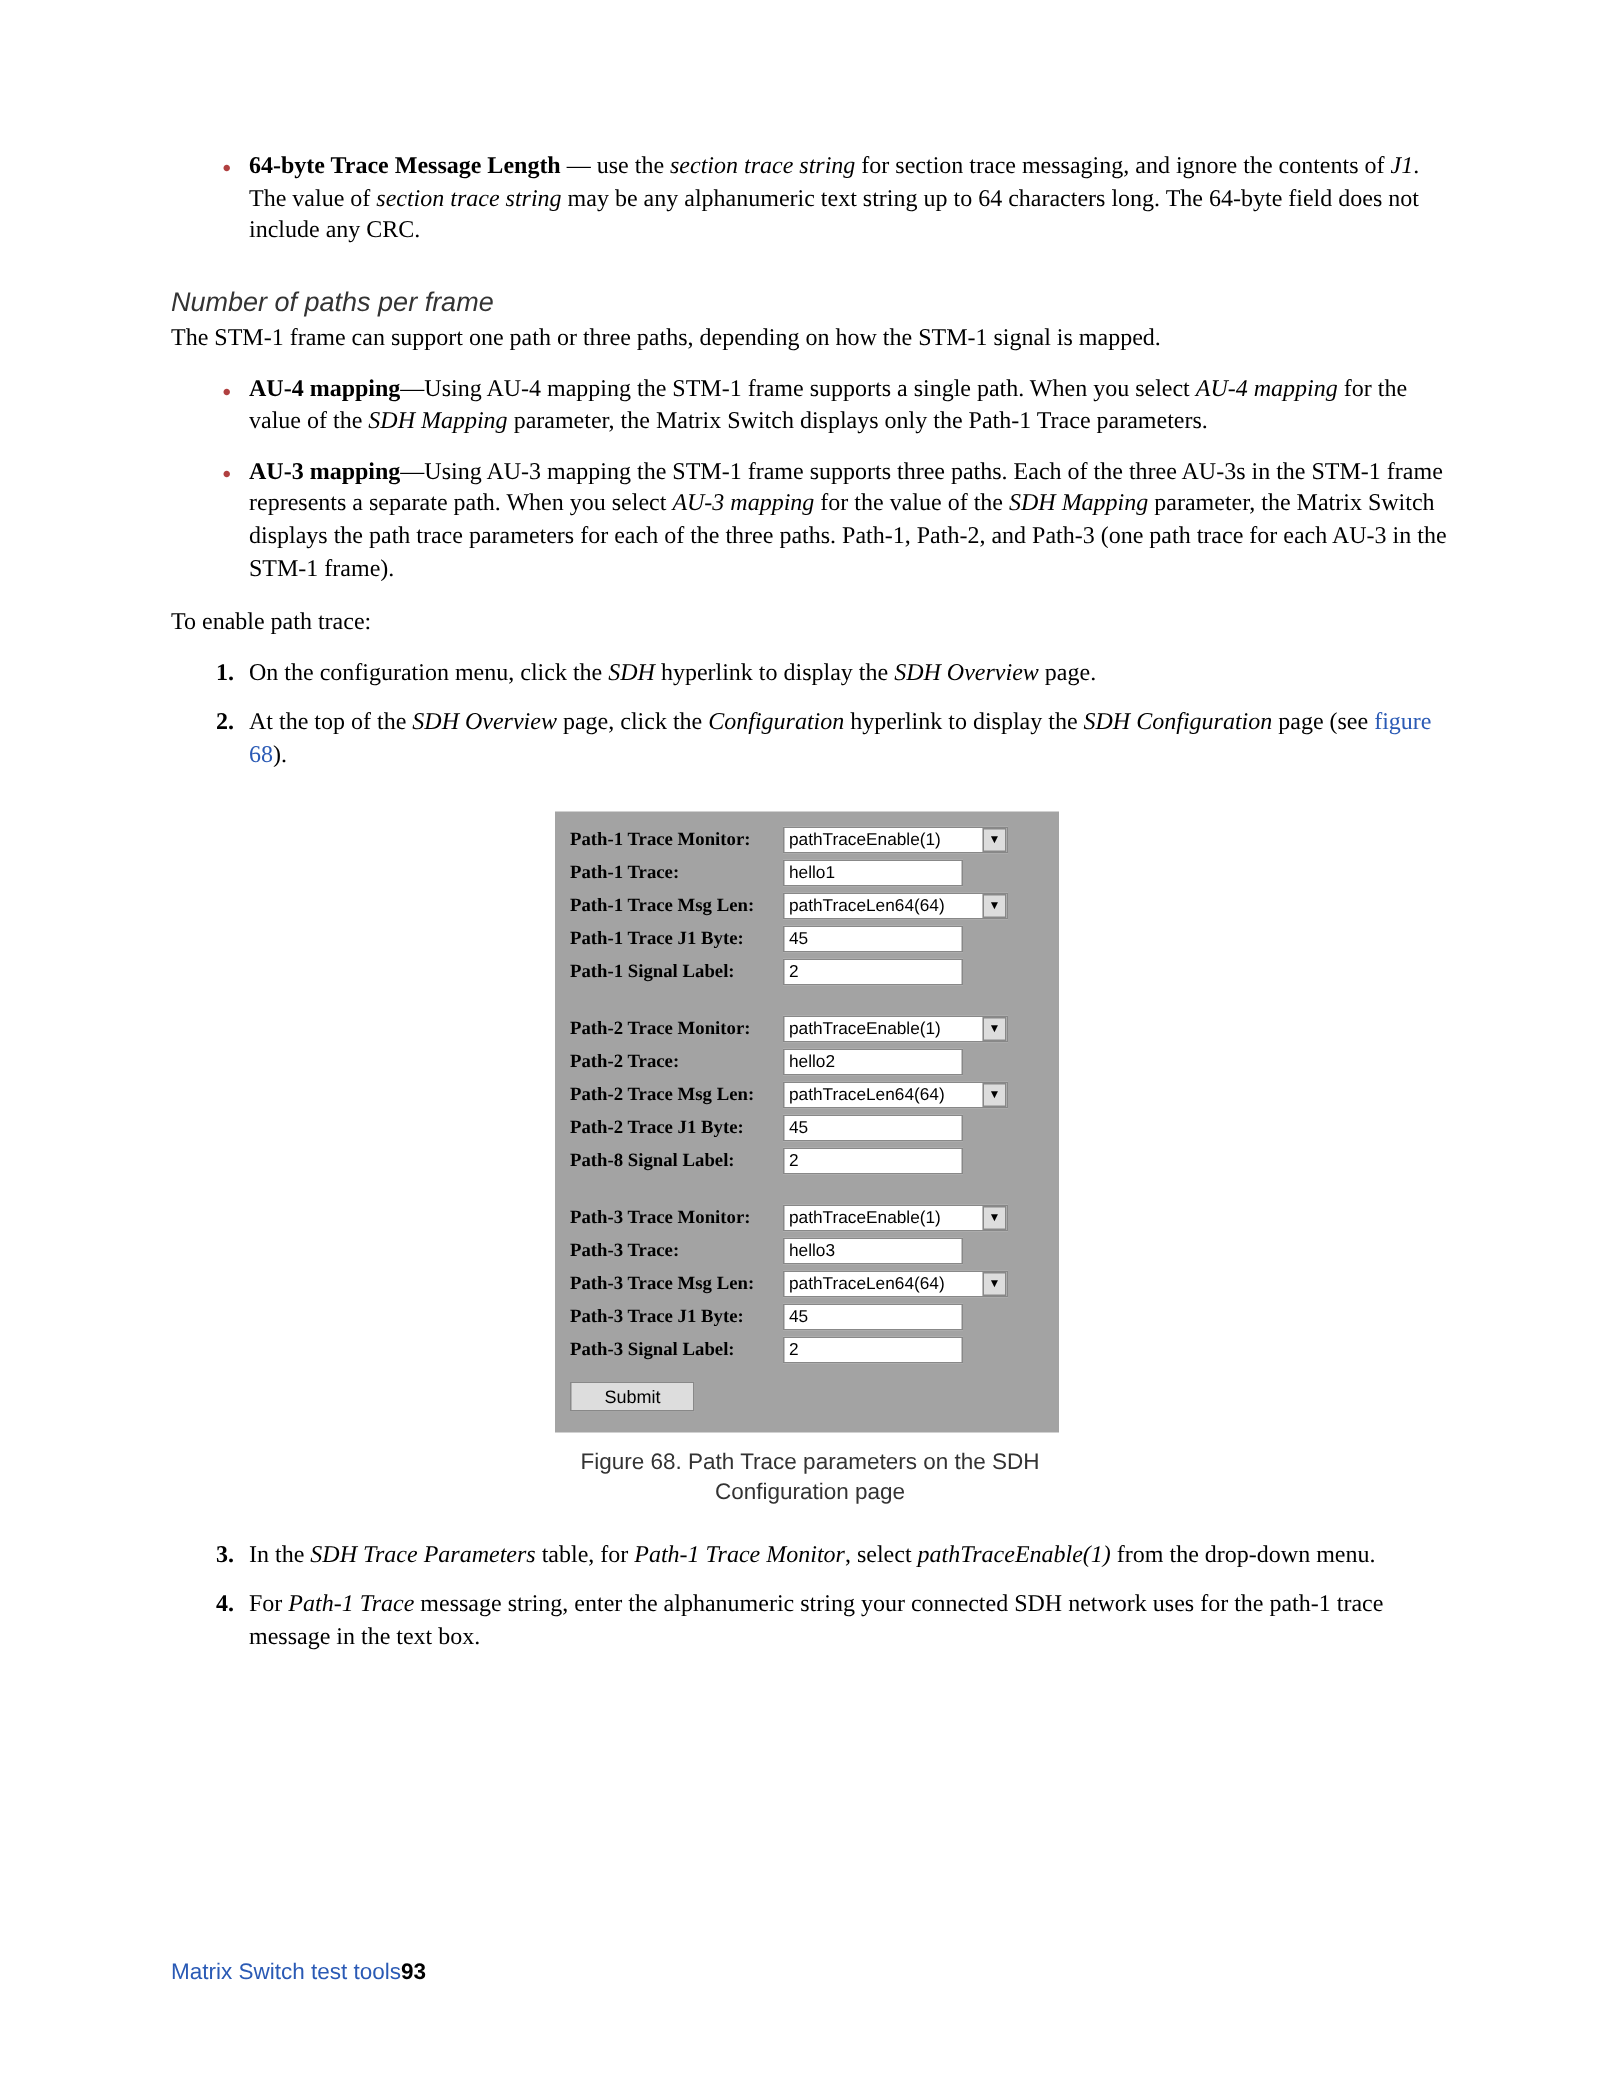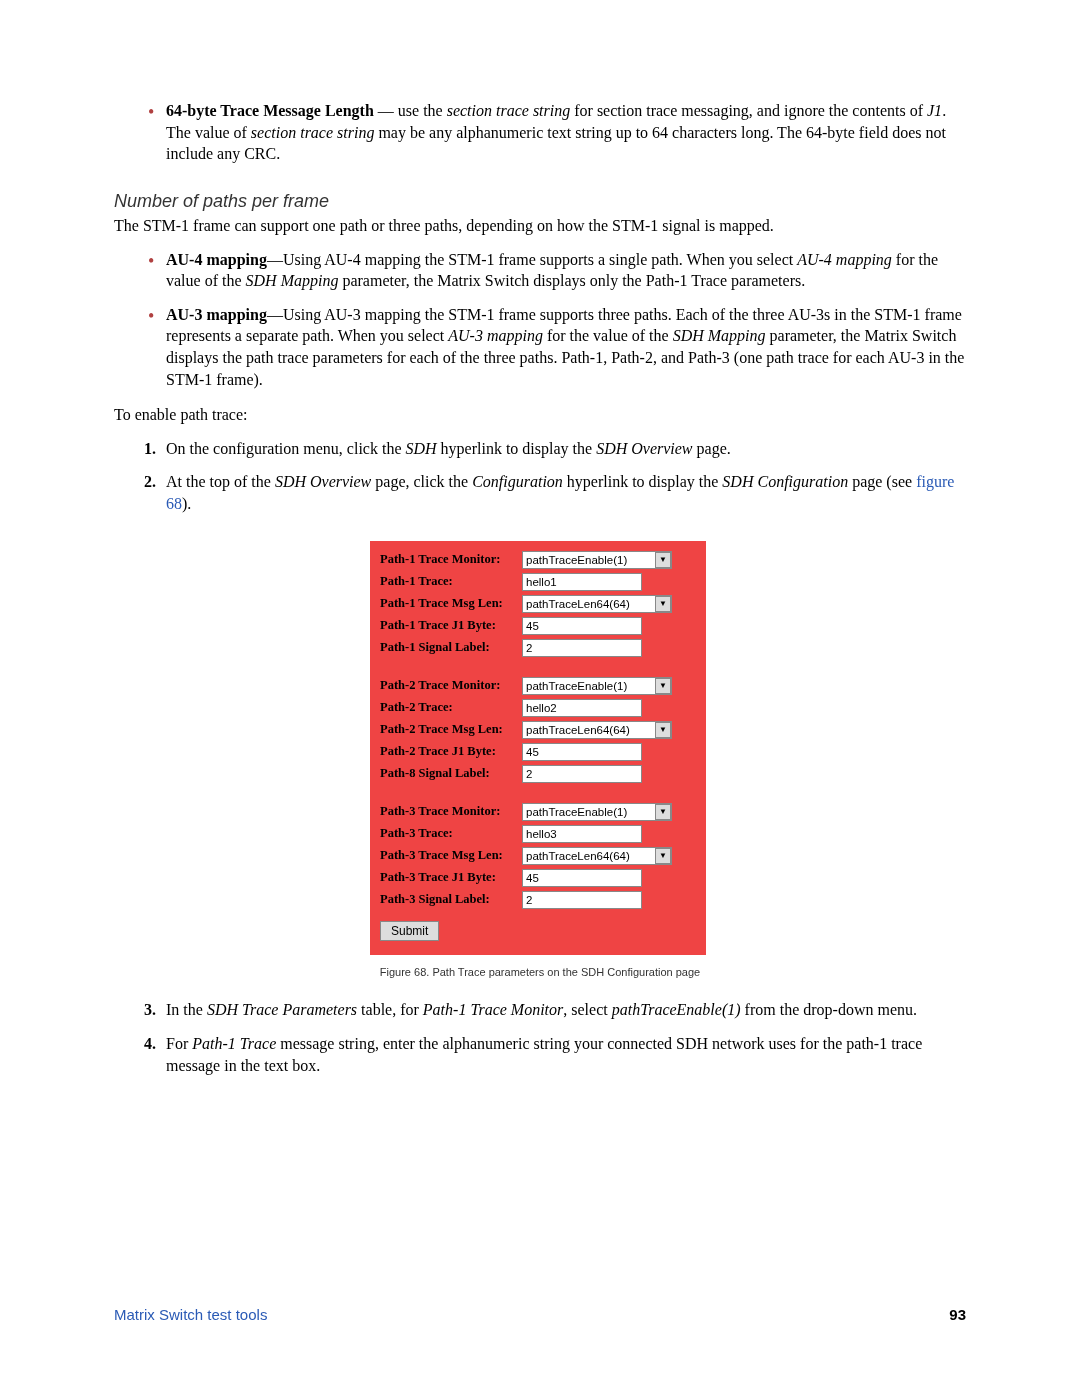--- a/index.html
+++ b/index.html
@@ -85,21 +85,21 @@
   }
   .fig-link { color: #2a5ab5; }
   b { font-weight: bold; }
   em { font-style: italic; font-family: Liberation Serif, serif; }
 
   .figure-wrap {
     margin: 26px auto 10px auto;
     width: 340px;
   }
   .form-panel {
-    background: #ef4444;
+    background: #a3a3a3;
     width: 336px;
     padding: 10px 10px 14px 10px;
     box-sizing: border-box;
     font-family: Arial, sans-serif;
   }
   .form-row {
     display: flex;
     align-items: center;
     margin-bottom: 4px;
   }
@@ -137,40 +137,40 @@
     align-items: center;
     justify-content: center;
     font-size: 8px;
     margin-right: -3px;
   }
   .group-gap { height: 16px; }
   .submit-btn {
     background: #ddd;
     border: 1px solid #888;
     font-size: 12px;
-    padding: 2px 10px;
+    padding: 2px 22px;
     font-family: Arial, sans-serif;
     margin-top: 8px;
     cursor: pointer;
   }
   .figure-caption {
     font-family: 'Helvetica Neue', Arial, sans-serif;
-    font-size: 11px;
+    font-size: 15px;
     text-align: center;
     margin-top: 10px;
     margin-bottom: 20px;
     color: #333;
   }
   .footer {
     position: absolute;
     bottom: 74px;
     left: 114px;
     right: 114px;
     display: flex;
-    justify-content: space-between;
+    justify-content: flex-start;
     font-family: 'Helvetica Neue', Arial, sans-serif;
     font-size: 15px;
   }
   .footer-left { color: #2a5ab5; }
   .footer-right { font-weight: bold; }
 </style>
 </head>
 <body>
 
 <div class="page">

